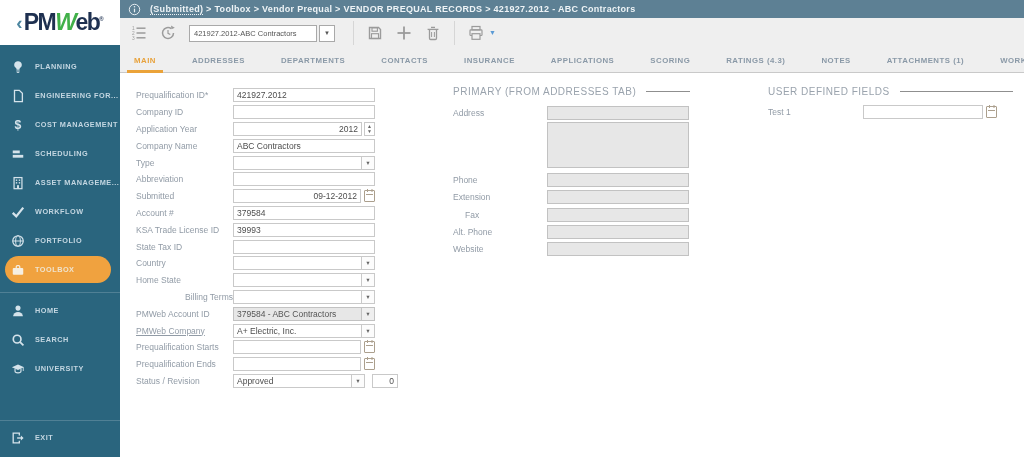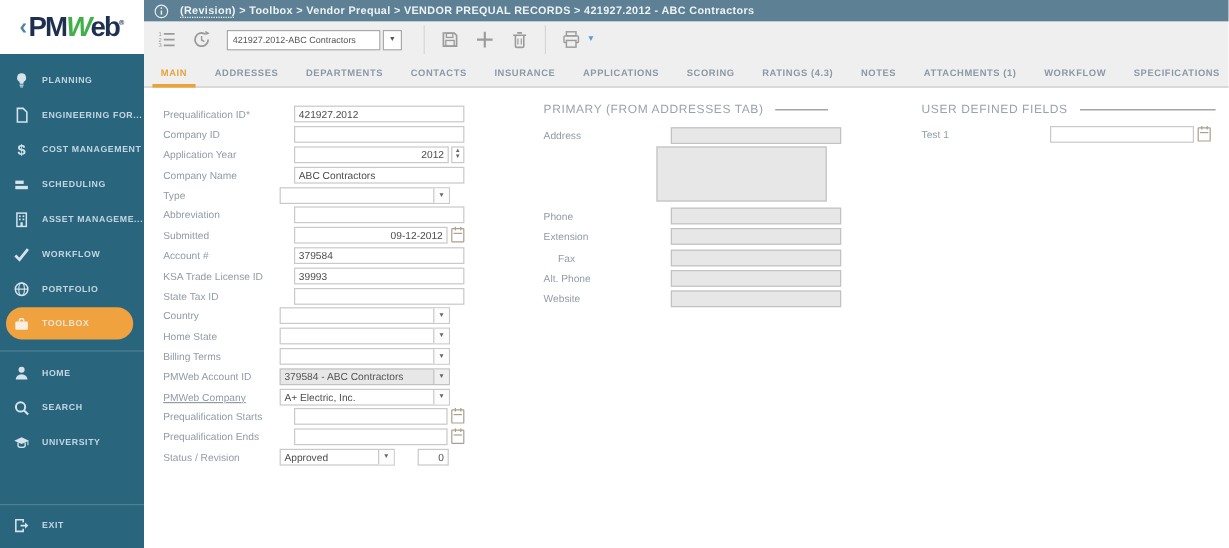--- a/index.html
+++ b/index.html
@@ -41,21 +41,21 @@
   .ticon{width:16px;height:16px;color:#9b9b9b;margin-right:13px;display:flex;cursor:pointer;flex:none;}
   .ticon svg{width:16px;height:16px;}
   .recsel{display:flex;height:17px;margin-right:18px;}
   .recsel input{width:128px;height:17px;border:1px solid #a9a9a9;font:7.5px "Liberation Sans",sans-serif;
                 color:#555;padding:0 4px;background:#fff;outline:none;}
   .recbtn{width:16px;height:17px;border:1px solid #a9a9a9;margin-left:2px;background:#fff;
           display:flex;align-items:center;justify-content:center;font-size:6px;color:#555;cursor:pointer;}
   .tdiv{width:1px;height:24px;background:#d6d6d6;margin-right:13px;}
   .printcaret{font-size:7px;color:#5b9bd5;margin:-2px 0 0 -8px;cursor:pointer;}
 
-  .tabbar{height:25px;display:flex;align-items:center;gap:23px;padding-left:14px;}
+  .tabbar{height:25px;display:flex;align-items:center;gap:36px;padding-left:14px;}
   .tab{position:relative;height:25px;display:flex;align-items:center;font-size:7.8px;font-weight:700;
        letter-spacing:.5px;color:#8a99a7;white-space:nowrap;cursor:pointer;}
   .tab.active{color:#e8a23c;}
   .tab.active::after{content:"";position:absolute;left:-7px;right:-7px;bottom:0;height:3px;background:#eba339;}
 
   
   .content{position:absolute;left:120px;top:74px;width:904px;height:383px;background:#fff;}
   .colleft{position:absolute;left:16px;top:13px;width:262px;}
   .colmid{position:absolute;left:333px;top:11px;width:237px;}
   .colright{position:absolute;left:648px;top:11px;width:245px;}
@@ -63,21 +63,21 @@
   .sechead{display:flex;align-items:center;height:12px;margin-bottom:7px;}
   .sechead span{font-size:10px;color:#9aa3ad;letter-spacing:.5px;white-space:nowrap;}
   .sechead .hline{flex:1;border-top:1px solid #8f8f8f;margin-left:10px;}
 
   .frow{display:flex;align-items:center;height:16.8px;}
   .colmid .frow{height:17.3px;}
   .flabel{flex:none;font-size:8.5px;color:#919ba6;white-space:nowrap;}
   .flabel.link{text-decoration:underline;cursor:pointer;}
   .fctrl{display:flex;align-items:center;}
   .inp{height:14px;border:1px solid #c9c9c9;font:8.5px "Liberation Sans",sans-serif;color:#4d4d4d;
-       padding:0 3px;background:#fff;outline:none;border-radius:0;margin-left:12px;}
+       padding:0 3px;background:#fff;outline:none;border-radius:0;}
   .inp.r{text-align:right;}
   .inp.dis{background:#e7e7e7;border-color:#c2c2c2;}
   .tarea{border:1px solid #c2c2c2;background:#e7e7e7;height:46px;margin:1px 0 3px 0;}
   .sel{display:flex;height:14px;border:1px solid #c9c9c9;background:#fff;cursor:pointer;}
   .sel .selval{flex:1;font-size:8.5px;color:#4d4d4d;padding:1px 3px;overflow:hidden;white-space:nowrap;}
   .sel .selbtn{width:13px;border-left:1px solid #c9c9c9;display:flex;align-items:center;
                justify-content:center;font-size:5.5px;color:#666;background:#fcfcfc;}
   .sel.dis{background:#e7e7e7;border-color:#c2c2c2;}
   .sel.dis .selval{color:#555;}
   .sel.dis .selbtn{background:#efefef;border-left-color:#c2c2c2;}
@@ -229,21 +229,21 @@
 
   <div class="topbar">
     <span class="infoicon">
       <svg viewBox="0 0 16 16">
           <circle cx="8" cy="8" r="6.4" fill="none" stroke="currentColor" stroke-width="1.2"></circle>
           <line x1="8" y1="7" x2="8" y2="11.4" stroke="currentColor" stroke-width="1.5"></line>
           <circle cx="8" cy="4.6" r="0.95" fill="currentColor"></circle>
         </svg>
     </span>
     <span class="crumb">
-      <span class="crumb-link">(Revision)</span>
+      <span class="crumb-link">(Submitted)</span>
       <span>&gt; Toolbox &gt; Vendor Prequal &gt; VENDOR PREQUAL RECORDS &gt; 421927.2012 - ABC Contractors</span>
     </span>
   </div>
 
   <div class="graypanel">
     <div class="toolbar">
       <span class="ticon">
         <svg viewBox="0 0 16 16">
             <g stroke="currentColor" stroke-width="1.5">
               <line x1="5.5" y1="3.2" x2="14.5" y2="3.2"></line>
@@ -423,21 +423,21 @@
         <div class="frow">
           <span class="flabel" style="width: 97px;">Home State</span>
           <div class="fctrl">
             <div class="sel" style="width: 142px;">
               <span class="selval"></span>
               <span class="selbtn">▼</span>
             </div>
           </div>
         </div>
         <div class="frow">
-          <span class="flabel" style="width: 97px;">Billing Terms</span>
+          <span class="flabel" style="width: 97px; text-align: right;">Billing Terms</span>
           <div class="fctrl">
             <div class="sel" style="width: 142px;">
               <span class="selval"></span>
               <span class="selbtn">▼</span>
             </div>
           </div>
         </div>
         <div class="frow">
           <span class="flabel" style="width: 97px;">PMWeb Account ID</span>
           <div class="fctrl">
@@ -466,21 +466,21 @@
         <div class="frow">
           <span class="flabel" style="width: 97px;">Prequalification Ends</span>
           <div class="fctrl">
             <input class="inp" value="" style="width: 128px;">
             <span class="calicon"></span>
           </div>
         </div>
         <div class="frow">
           <span class="flabel" style="width: 97px;">Status / Revision</span>
           <div class="fctrl">
-            <div class="sel" style="width: 96px;">
+            <div class="sel" style="width: 132px;">
               <span class="selval">Approved</span>
               <span class="selbtn">▼</span>
             </div>
             <span class="gap7"></span>
             <input class="inp r" value="0" style="width: 26px;">
           </div>
         </div>
       </div>
 
     <div class="colmid">

